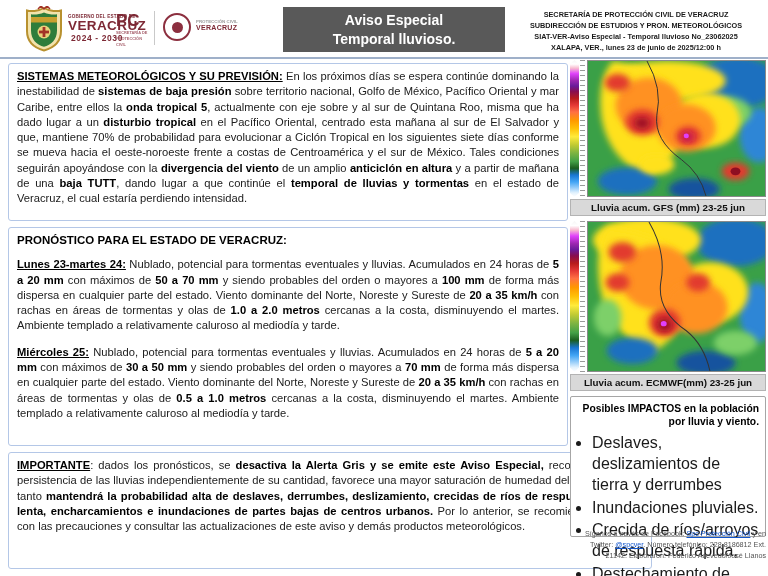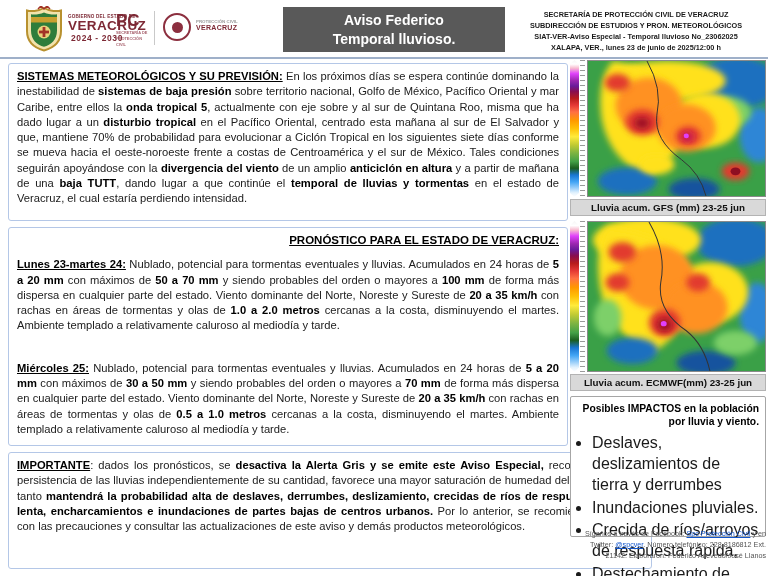--- a/index.html
+++ b/index.html
@@ -33,22 +33,22 @@
   .header-rule { left:0; top:57px; width:768px; height:2px; background:#9fb0c9; }
 
   
   .tbox { background:#fff; border:1.6px solid #b4c7e7; border-radius:3px; padding:5px 8px 4px 8px;
     font-size:11.2px; line-height:15.3px; text-align:justify; color:#202020; }
   .box1 { left:8px; top:63px; width:560px; height:158px; }
   .box2 { left:8px; top:227px; width:560px; height:219px; }
   .box3 { left:8px; top:452px; width:644px; height:117px; }
   .b { font-weight:bold; color:#000; }
   .u { text-decoration:underline; }
-  .sec-title { font-weight:bold; color:#000; text-decoration:underline; font-size:11.5px; margin-bottom:9px; text-align:right; }
-  .para + .para { margin-top:27px; }
+  .sec-title { font-weight:bold; color:#000; font-size:11.5px; margin-bottom:9px; text-align:left; }
+  .para + .para { margin-top:11px; }
 
   
   .map-block { left:570px; display:flex; align-items:stretch; }
   .mb1 { top:60px; width:196px; height:137px; }
   .mb2 { top:221px; width:196px; height:151px; }
   .scale-wrap { display:flex; align-items:stretch; margin-right:2px; }
   .scalebar { width:9px; clip-path:polygon(50% 0,100% 3%,100% 97%,50% 100%,0 97%,0 3%);
     background:linear-gradient(to bottom,
       #f5f5f5 0%, #ffffff 3%, #f8bbd0 6%, #e040fb 10%, #9c27b0 15%, #6a1b9a 19%,
       #880e4f 23%, #b71c1c 28%, #e53935 33%, #ff7043 38%, #ff9800 44%, #ffc107 50%,
@@ -106,21 +106,21 @@
 
   <div class="abs cv-ring">
     <div class="cv-core"></div>
   </div>
   <div class="abs cv-text">
     <div class="cv-l1">PROTECCIÓN CIVIL</div>
     <div class="cv-l2">VERACRUZ</div>
   </div>
 
   <div class="abs title-box">
-    <div>Aviso Federico</div>
+    <div>Aviso Especial</div>
     <div>Temporal lluvioso.</div>
   </div>
 
   <div class="abs org-block">
     <div>SECRETARÍA DE PROTECCIÓN CIVIL DE VERACRUZ</div>
     <div>SUBDIRECCIÓN DE ESTUDIOS Y PRON. METEOROLÓGICOS</div>
     <div>SIAT-VER-Aviso Especial - Temporal lluvioso No_23062025</div>
     <div>XALAPA, VER., lunes 23 de junio de 2025/12:00 h</div>
   </div>
 

